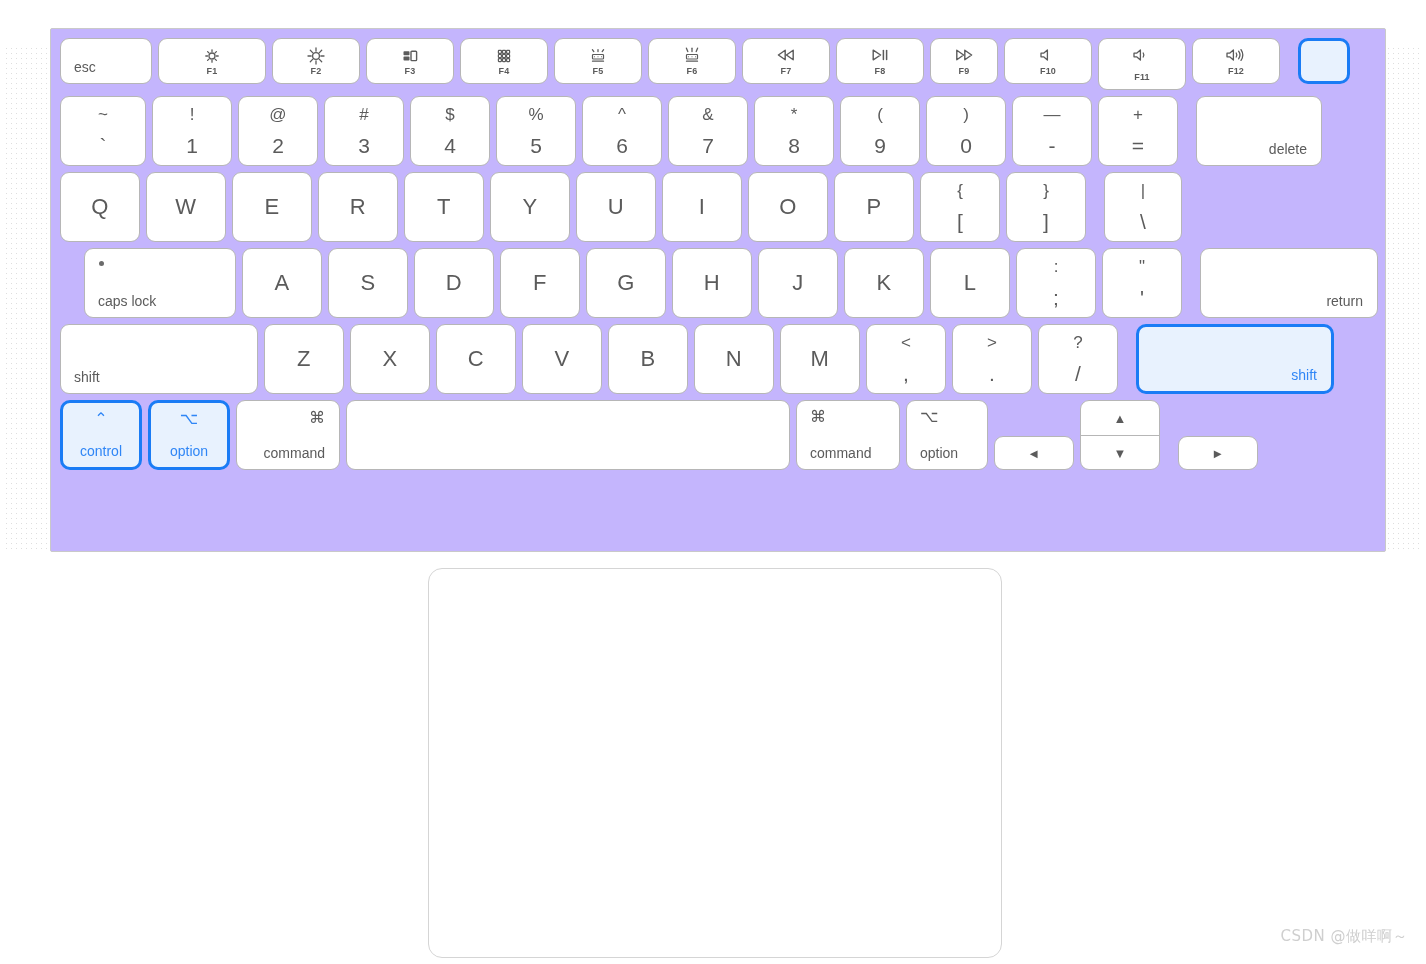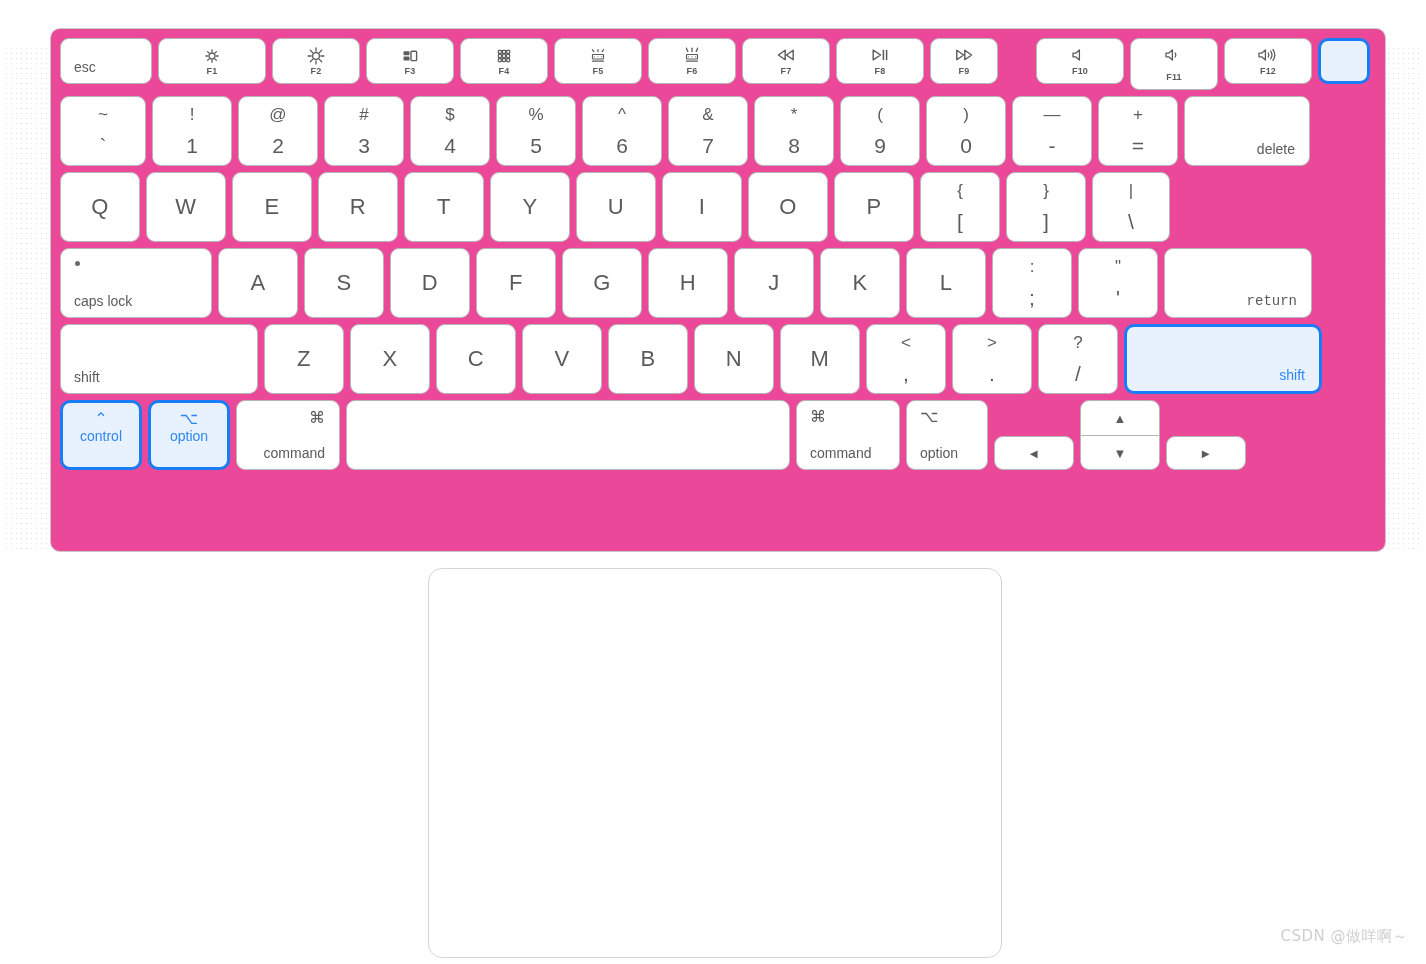--- a/index.html
+++ b/index.html
@@ -15,37 +15,37 @@
     background-image:radial-gradient(#d8d8d8 0.9px, transparent 1px);
     background-size:5px 5px;
     opacity:.85;
   }
   .grille.left{left:4px;}
   .grille.right{right:4px;}
 
   
   .deck{
     position:absolute;left:50px;top:28px;width:1336px;height:524px;
-    border:1px solid #c9c9c9;border-radius:10px;background:#ec4899;
+    border:1px solid #c9c9c9;border-radius:2px;background:#c4b5fd;
     box-sizing:border-box;
   }
 
   .rows{position:absolute;left:9px;top:9px;}
 
   .row{display:flex;align-items:flex-start;margin-bottom:6px;}
   .row:last-child{margin-bottom:0;}
 
   
   .key{
     position:relative;box-sizing:border-box;
     border:1px solid #b6b6b6;border-radius:9px;background:#fff;
     color:#5b5b5b;margin-right:6px;flex:none;
     display:block;
   }
-  .key:last-child{margin-right:0;}
+  .key:last-child{margin-right:0;margin-left:12px;}
 
   .key.hl{
     border:3px solid #1a7cf5;background:#e8f2fe;color:#2f86f6;border-radius:10px;
   }
 
   
   .kc{
     position:absolute;inset:0;display:flex;align-items:center;justify-content:center;
     font-size:22px;font-weight:400;letter-spacing:.5px;
   }
@@ -68,21 +68,21 @@
   .flabel{
     position:absolute;left:0;right:0;bottom:7px;text-align:center;
     font-size:9px;font-weight:700;line-height:1;letter-spacing:.2px;
   }
 
   
   .wbl{position:absolute;left:13px;bottom:9px;font-size:14px;line-height:1;}
   .wbr{position:absolute;right:14px;bottom:9px;font-size:14px;line-height:1;}
   .wtr{position:absolute;right:14px;top:9px;font-size:16px;line-height:1;}
   .wtc{position:absolute;left:0;right:0;top:8px;text-align:center;font-size:16px;line-height:1;}
-  .wbc{position:absolute;left:0;right:0;bottom:24px;text-align:center;font-size:14px;line-height:1;}
+  .wbc{position:absolute;left:0;right:0;bottom:9px;text-align:center;font-size:14px;line-height:1;}
   .dot{position:absolute;left:14px;top:12px;width:5px;height:5px;border-radius:50%;background:#6b6b6b;}
 
   
   .arrowgrp{position:relative;width:80px;height:70px;flex:none;margin-right:6px;}
   .arrowside{width:80px;height:34px;margin-top:36px;}
   .updown{
     position:absolute;left:0;top:0;width:80px;height:70px;box-sizing:border-box;
     border:1px solid #b6b6b6;border-radius:9px;background:#fff;
   }
   .updown .div{position:absolute;left:0;right:0;top:34px;height:1px;background:#b6b6b6;}
@@ -228,21 +228,21 @@
         </div>
         <div class="key" style="width: 68px; height: 46px;">
           <span class="ficon">
             <svg width="22" height="16" viewBox="0 0 22 16">
       <path d="M3.8 3.2 L3.8 12.8 L10.6 8 Z" fill="none" stroke="#5b5b5b" stroke-width="1.4" stroke-linejoin="round"></path>
       <path d="M11.8 3.2 L11.8 12.8 L18.6 8 Z" fill="none" stroke="#5b5b5b" stroke-width="1.4" stroke-linejoin="round"></path>
             </svg>
           </span>
           <span class="flabel">F9</span>
         </div>
-        <div class="key" style="width: 88px; height: 46px; margin-left: 32px;">
+        <div class="key" style="width: 88px; height: 46px;">
           <span class="ficon">
             <svg width="20" height="16" viewBox="0 0 20 16">
       <path d="M9.4 3 L5.6 6.2 L3 6.2 L3 9.8 L5.6 9.8 L9.4 13 Z" fill="none" stroke="#5b5b5b" stroke-width="1.3" stroke-linejoin="round"></path>
             </svg>
           </span>
           <span class="flabel">F10</span>
         </div>
         <div class="key" style="width: 88px; height: 52px;">
           <span class="ficon">
             <svg width="20" height="16" viewBox="0 0 20 16">
@@ -360,21 +360,21 @@
         <div class="key" style="width: 80px; height: 70px;">
           <span class="ktop">}</span>
           <span class="kbot">]</span>
         </div>
         <div class="key" style="width: 78px; height: 70px;">
           <span class="ktop">|</span>
           <span class="kbot">\</span>
         </div>
       </div>
       <div class="row">
-        <div class="key" style="width: 152px; height: 70px;">
+        <div class="key" style="width: 152px; height: 70px; margin-left: 24px;">
           <span class="dot"></span>
           <span class="wbl">caps lock</span>
         </div>
         <div class="key" style="width: 80px; height: 70px;">
           <span class="kc">A</span>
         </div>
         <div class="key" style="width: 80px; height: 70px;">
           <span class="kc">S</span>
         </div>
         <div class="key" style="width: 80px; height: 70px;">
@@ -399,21 +399,21 @@
           <span class="kc">L</span>
         </div>
         <div class="key" style="width: 80px; height: 70px;">
           <span class="ktop">:</span>
           <span class="kbot">;</span>
         </div>
         <div class="key" style="width: 80px; height: 70px;">
           <span class="ktop">"</span>
           <span class="kbot">'</span>
         </div>
-        <div class="key" style="width: 148px; height: 70px; font-family: Liberation Mono, monospace;">
+        <div class="key" style="width: 178px; height: 70px;">
           <span class="wbr">return</span>
         </div>
       </div>
       <div class="row">
         <div class="key" style="width: 198px; height: 70px;">
           <span class="wbl">shift</span>
         </div>
         <div class="key" style="width: 80px; height: 70px;">
           <span class="kc">Z</span>
         </div>

